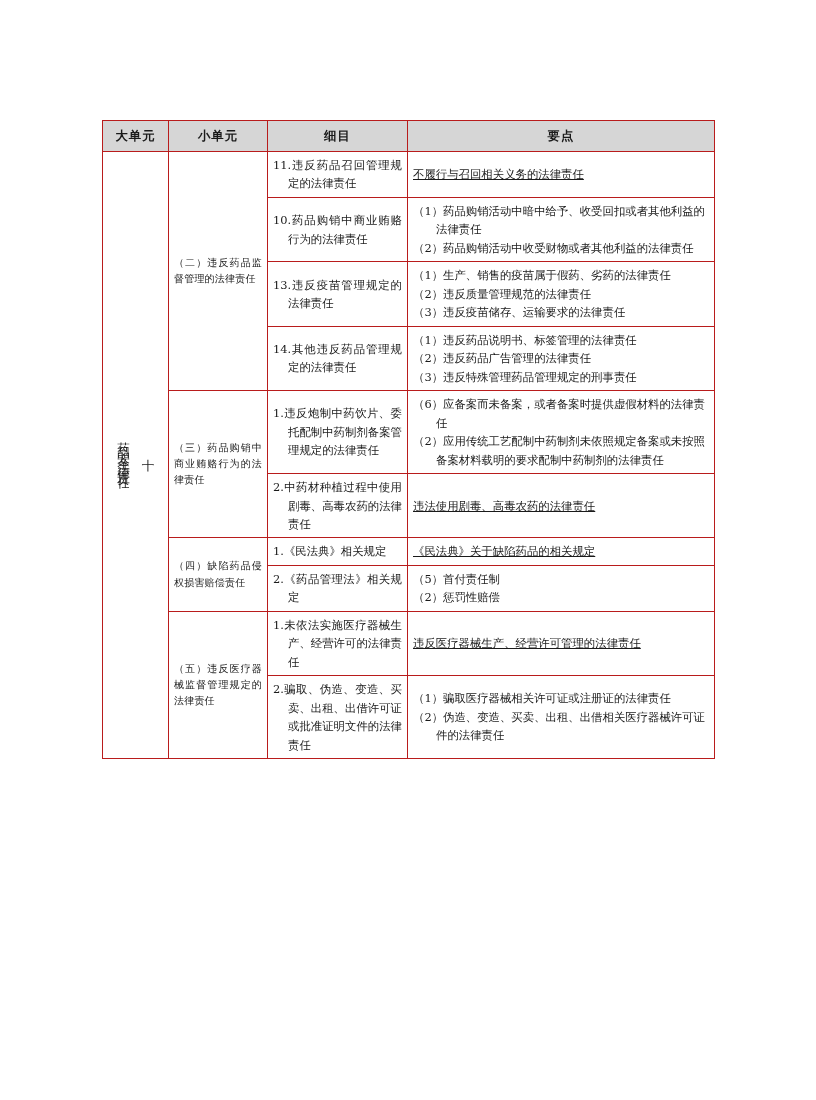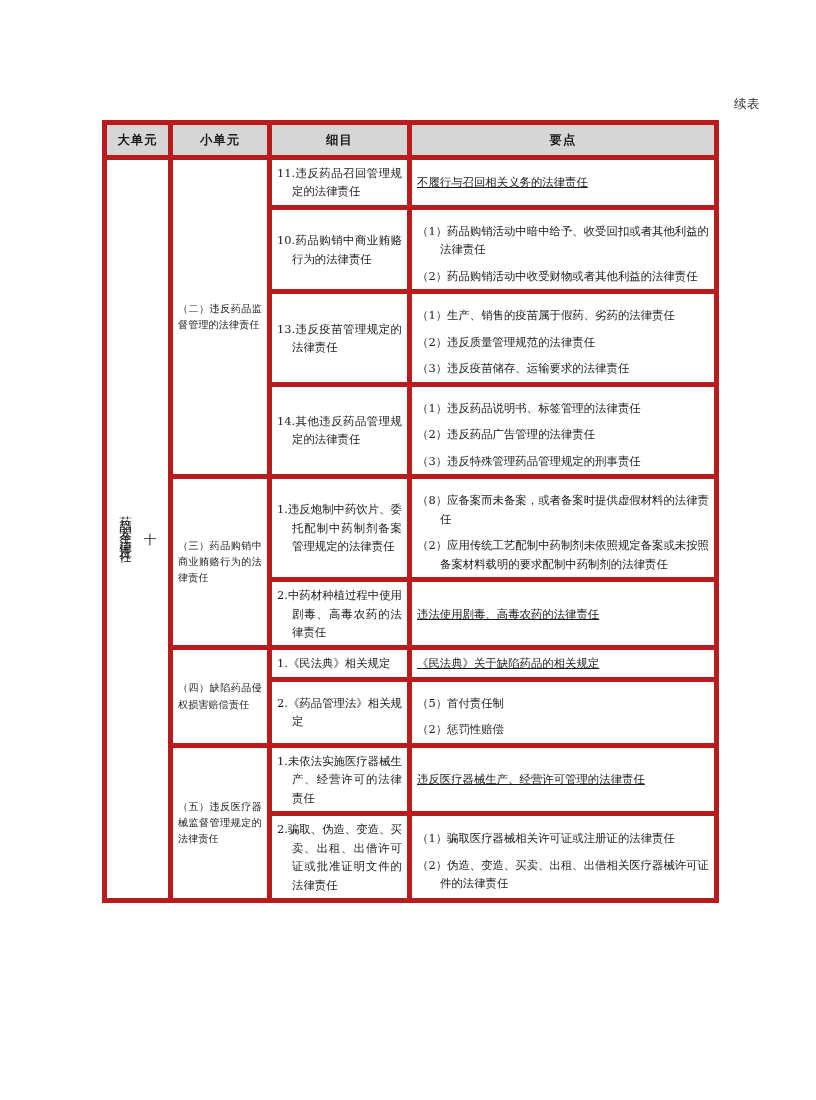--- a/index.html
+++ b/index.html
@@ -43,21 +43,21 @@
     top: 120px;
     width: 612px;
   }
   table.syl {
     border-collapse: collapse;
     width: 612px;
     table-layout: fixed;
     font-size: 11.2px;
   }
   table.syl td, table.syl th {
-    border: 5px solid #b91c1c;
+    border: 1px solid #b91c1c;
     vertical-align: middle;
     padding: 4px 5px;
     line-height: 1.62;
   }
   table.syl thead th {
     background: #d6d6d6;
     text-align: center;
     font-weight: bold;
     font-size: 12.4px;
     height: 24px;
@@ -117,30 +117,28 @@
   .points {
     font-size: 11.4px;
     line-height: 1.76;
     padding: 6px 8px;
     text-align: left;
   }
   .points .pt {
     display: block;
     padding-left: 23px;
     text-indent: -23px;
-    margin-top: 8px;
   }
   .points .plain { display: block; text-decoration: underline; }
 </style>
 </head>
 <body>
 
 <div class="page">
 
-  <div class="cont-label">续表</div>
 
   <div class="tbl-wrap">
     <table class="syl">
       <colgroup>
         <col class="c1">
           <col class="c2">
           <col class="c3">
           <col class="c4">
       </colgroup>
       <thead>
@@ -190,21 +188,21 @@
               <span class="pt">（2）违反药品广告管理的法律责任</span>
               <span class="pt">（3）违反特殊管理药品管理规定的刑事责任</span>
             </td>
           </tr>
           <tr>
             <td class="subunit" rowspan="2">（三）药品购销中商业贿赂行为的法律责任</td>
             <td class="detail">
               <span class="itm"><span class="num">1.</span>违反炮制中药饮片、委托配制中药制剂备案管理规定的法律责任</span>
             </td>
             <td class="points">
-              <span class="pt">（8）应备案而未备案，或者备案时提供虚假材料的法律责任</span>
+              <span class="pt">（6）应备案而未备案，或者备案时提供虚假材料的法律责任</span>
               <span class="pt">（2）应用传统工艺配制中药制剂未依照规定备案或未按照备案材料载明的要求配制中药制剂的法律责任</span>
             </td>
           </tr>
           <tr>
             <td class="detail">
               <span class="itm"><span class="num">2.</span>中药材种植过程中使用剧毒、高毒农药的法律责任</span>
             </td>
             <td class="points">
               <span class="plain">违法使用剧毒、高毒农药的法律责任</span>
             </td>

